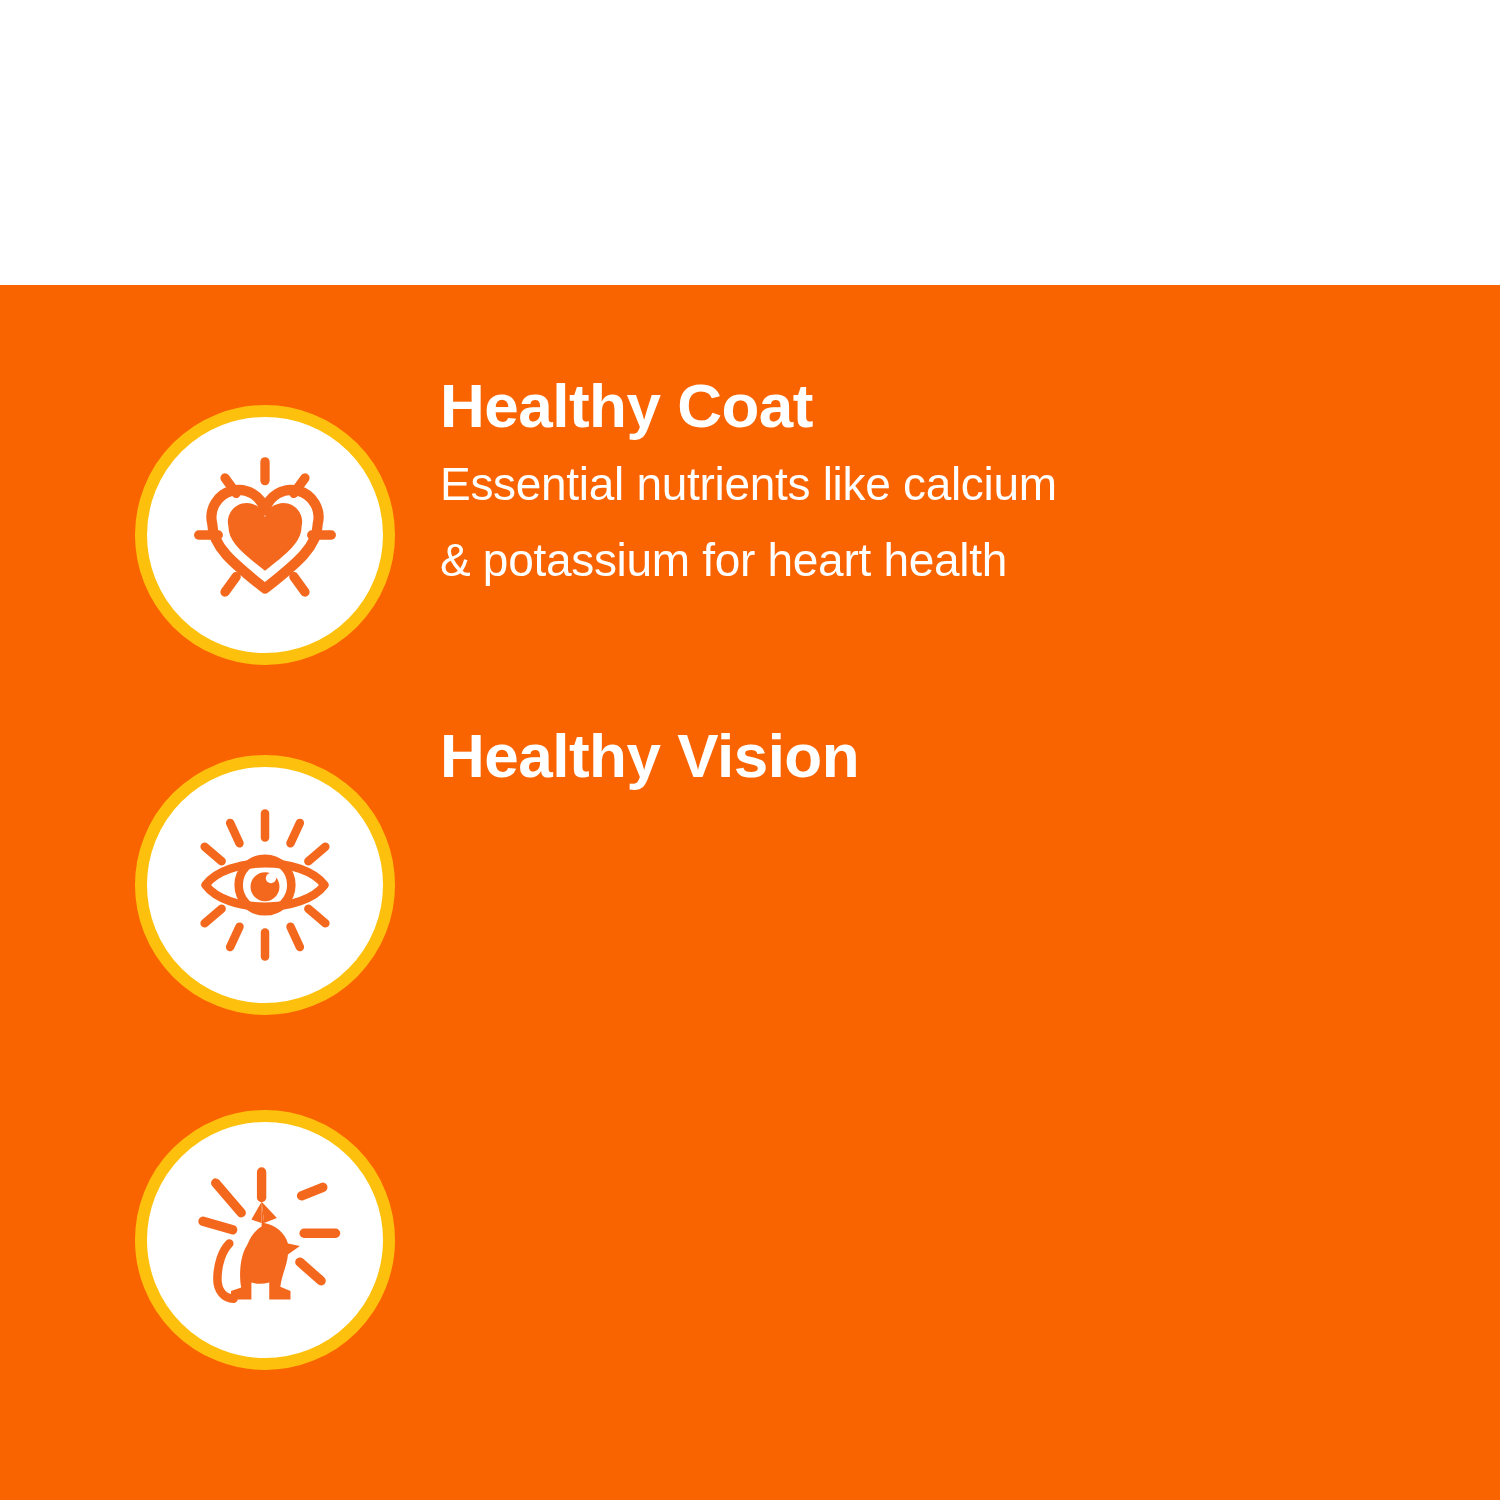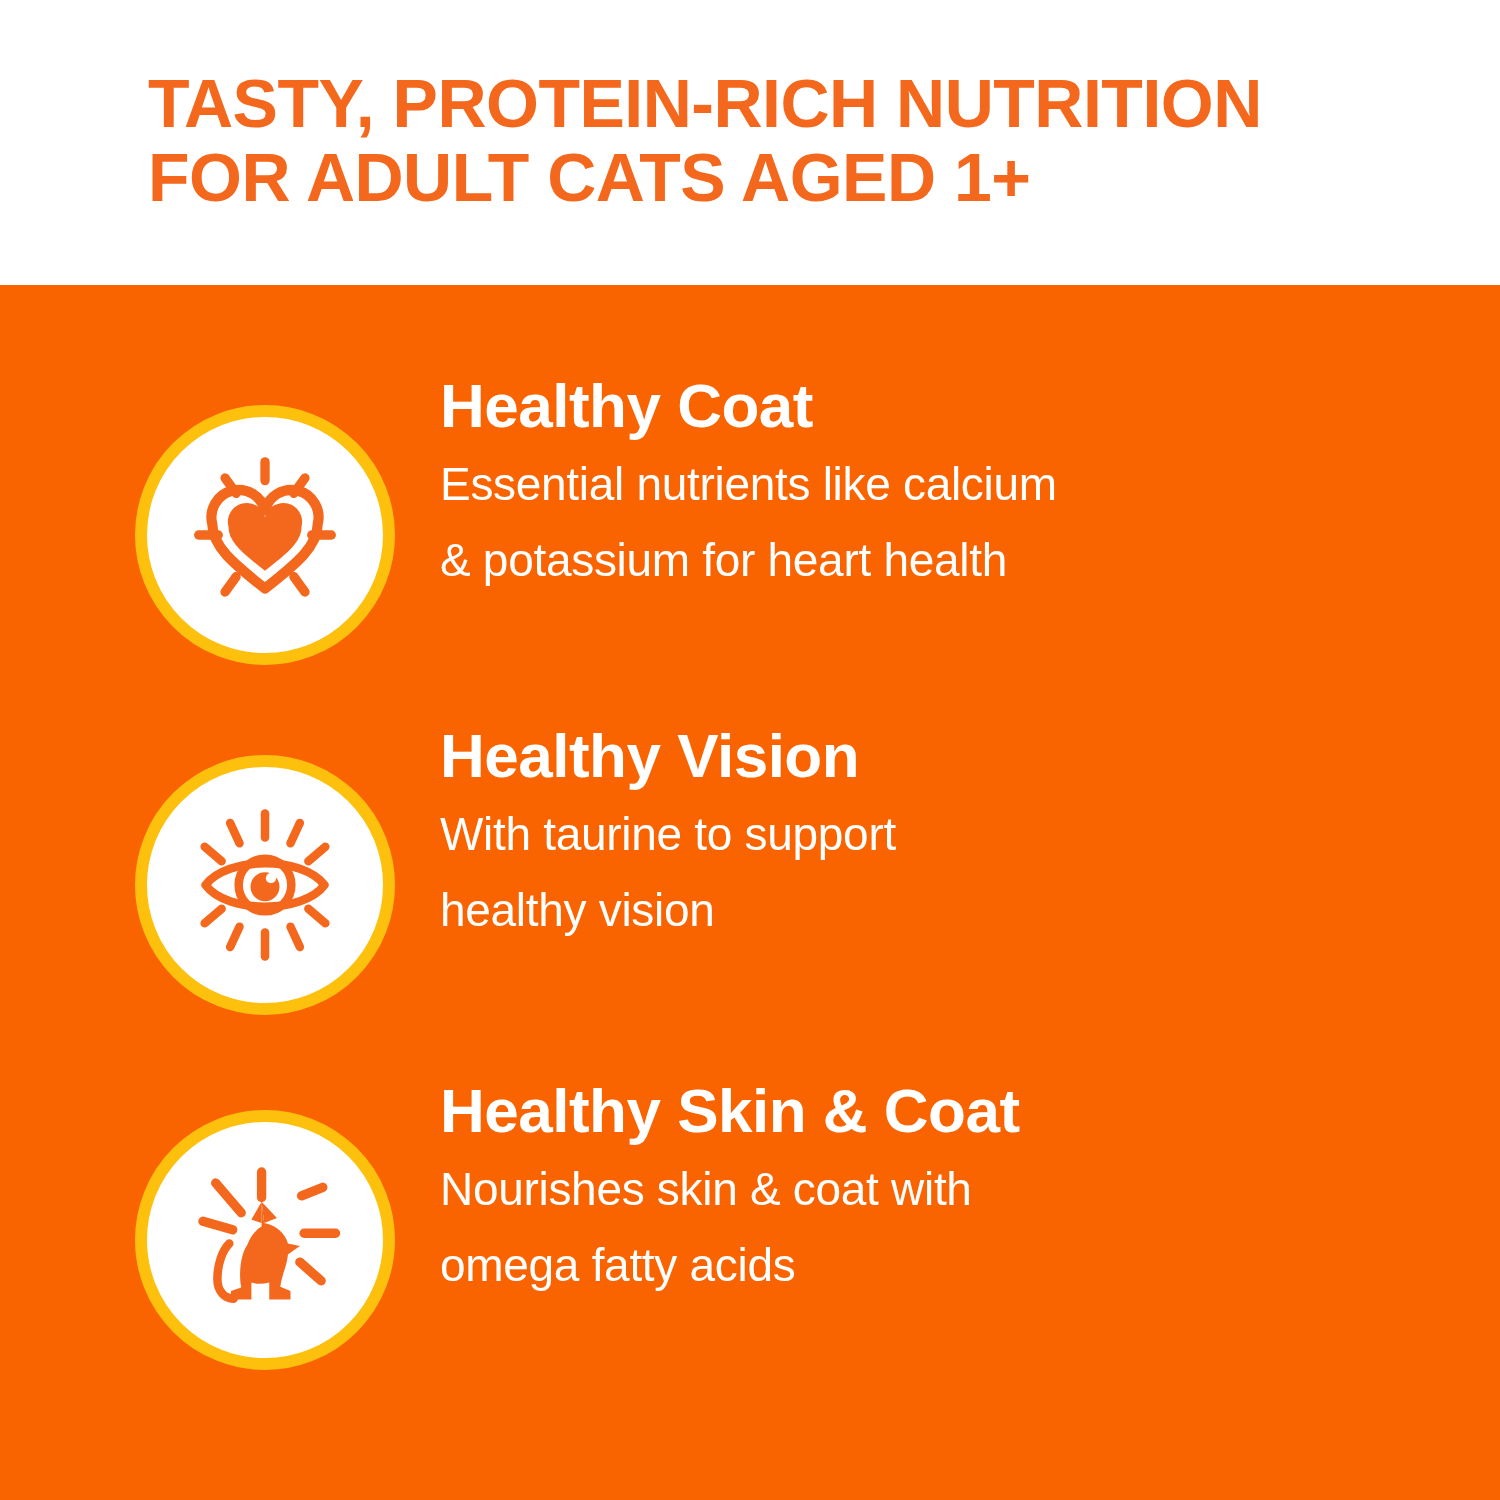--- a/index.html
+++ b/index.html
@@ -128,24 +128,20 @@
     line-height: 76px;
     letter-spacing: -0.3px;
     white-space: pre-line;
   }
 </style>
 </head>
 <body>
 
 <div class="poster">
 
-  <div class="header">
-    <h1 class="headline">Tasty, protein-rich nutrition
-for adult cats aged 1+</h1>
-  </div>
 
   <div class="band">
     <div class="benefit-list">
 
       <div class="benefit-row row-1">
         <div class="badge">
           <span>
             <svg viewBox="0 0 200 200" xmlns="http://www.w3.org/2000/svg" aria-hidden="true">
               <g fill="none" stroke="#F4681E" stroke-width="11" stroke-linecap="round">
                 <line x1="100" y1="14" x2="100" y2="36"></line>
@@ -194,22 +190,20 @@
               </g>
               <path d="M30 100 C 55 66, 145 66, 170 100 C 145 134, 55 134, 30 100 Z" fill="none" stroke="#F4681E" stroke-width="10" stroke-linejoin="round"></path>
               <circle cx="100" cy="100" r="31" fill="none" stroke="#F4681E" stroke-width="10"></circle>
               <circle cx="100" cy="102" r="17" fill="#F4681E"></circle>
               <circle cx="107" cy="92" r="6" fill="#FFFFFF"></circle>
             </svg>
           </span>
         </div>
         <div class="benefit-text">
           <div class="benefit-title">Healthy Vision</div>
-          <div class="benefit-desc">With taurine to support
-healthy vision</div>
         </div>
       </div>
 
       <div class="benefit-row row-3">
         <div class="badge">
           <span>
             <svg viewBox="0 0 200 200" xmlns="http://www.w3.org/2000/svg" aria-hidden="true">
               <g fill="none" stroke="#F4681E" stroke-width="11" stroke-linecap="round">
                 <line x1="96" y1="20" x2="96" y2="50"></line>
                 <line x1="42" y1="33" x2="72" y2="68"></line>
@@ -237,22 +231,17 @@
                        C 83 96, 89 88, 96 84
                        L 96 55 Z" fill="#F4681E"></path>
               <path d="M96 55 L 84 76 L 96 80 Z" fill="#F4681E"></path>
               <path d="M96 55 L 114 74 L 99 80 Z" fill="#F4681E"></path>
               <path d="M63 169
                        C 52 169, 44 160, 44 146
                        C 44 128, 50 112, 58 104" fill="none" stroke="#F4681E" stroke-width="10" stroke-linecap="round"></path>
             </svg>
           </span>
         </div>
-        <div class="benefit-text">
-          <div class="benefit-title">Healthy Skin &amp; Coat</div>
-          <div class="benefit-desc">Nourishes skin &amp; coat with
-omega fatty acids</div>
-        </div>
       </div>
 
     </div>
   </div>
 </div>
 
 </body></html>

